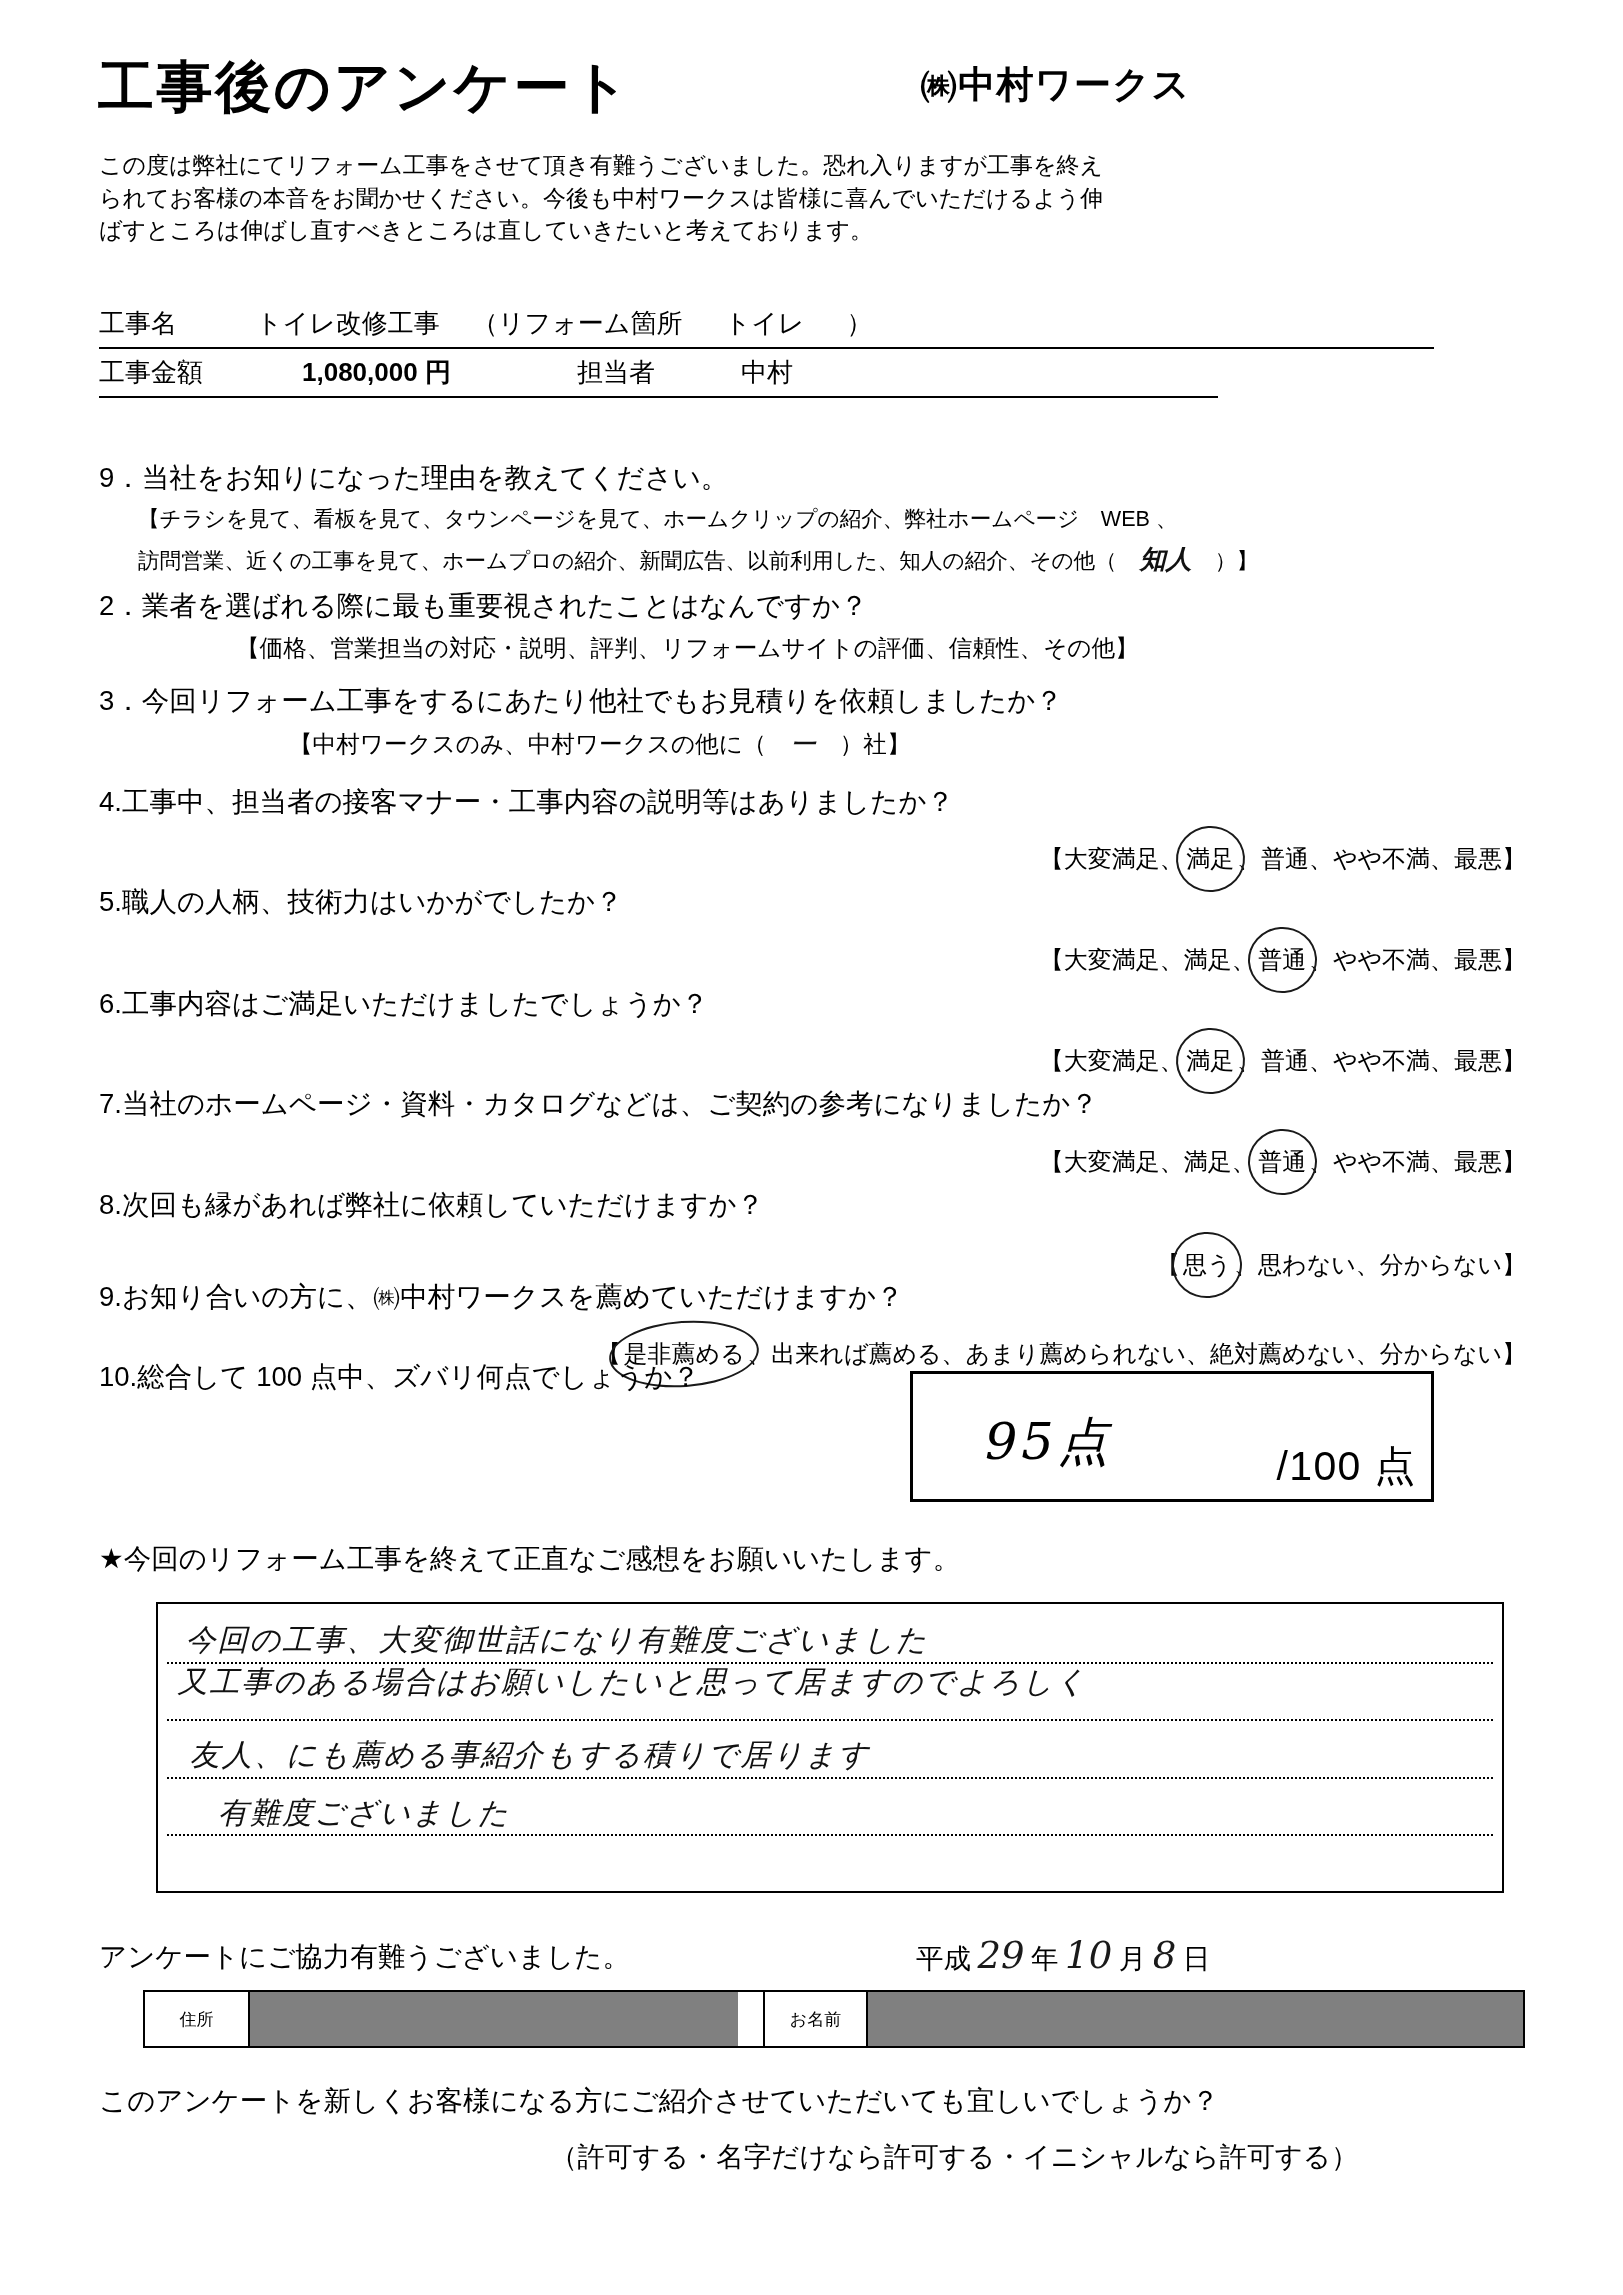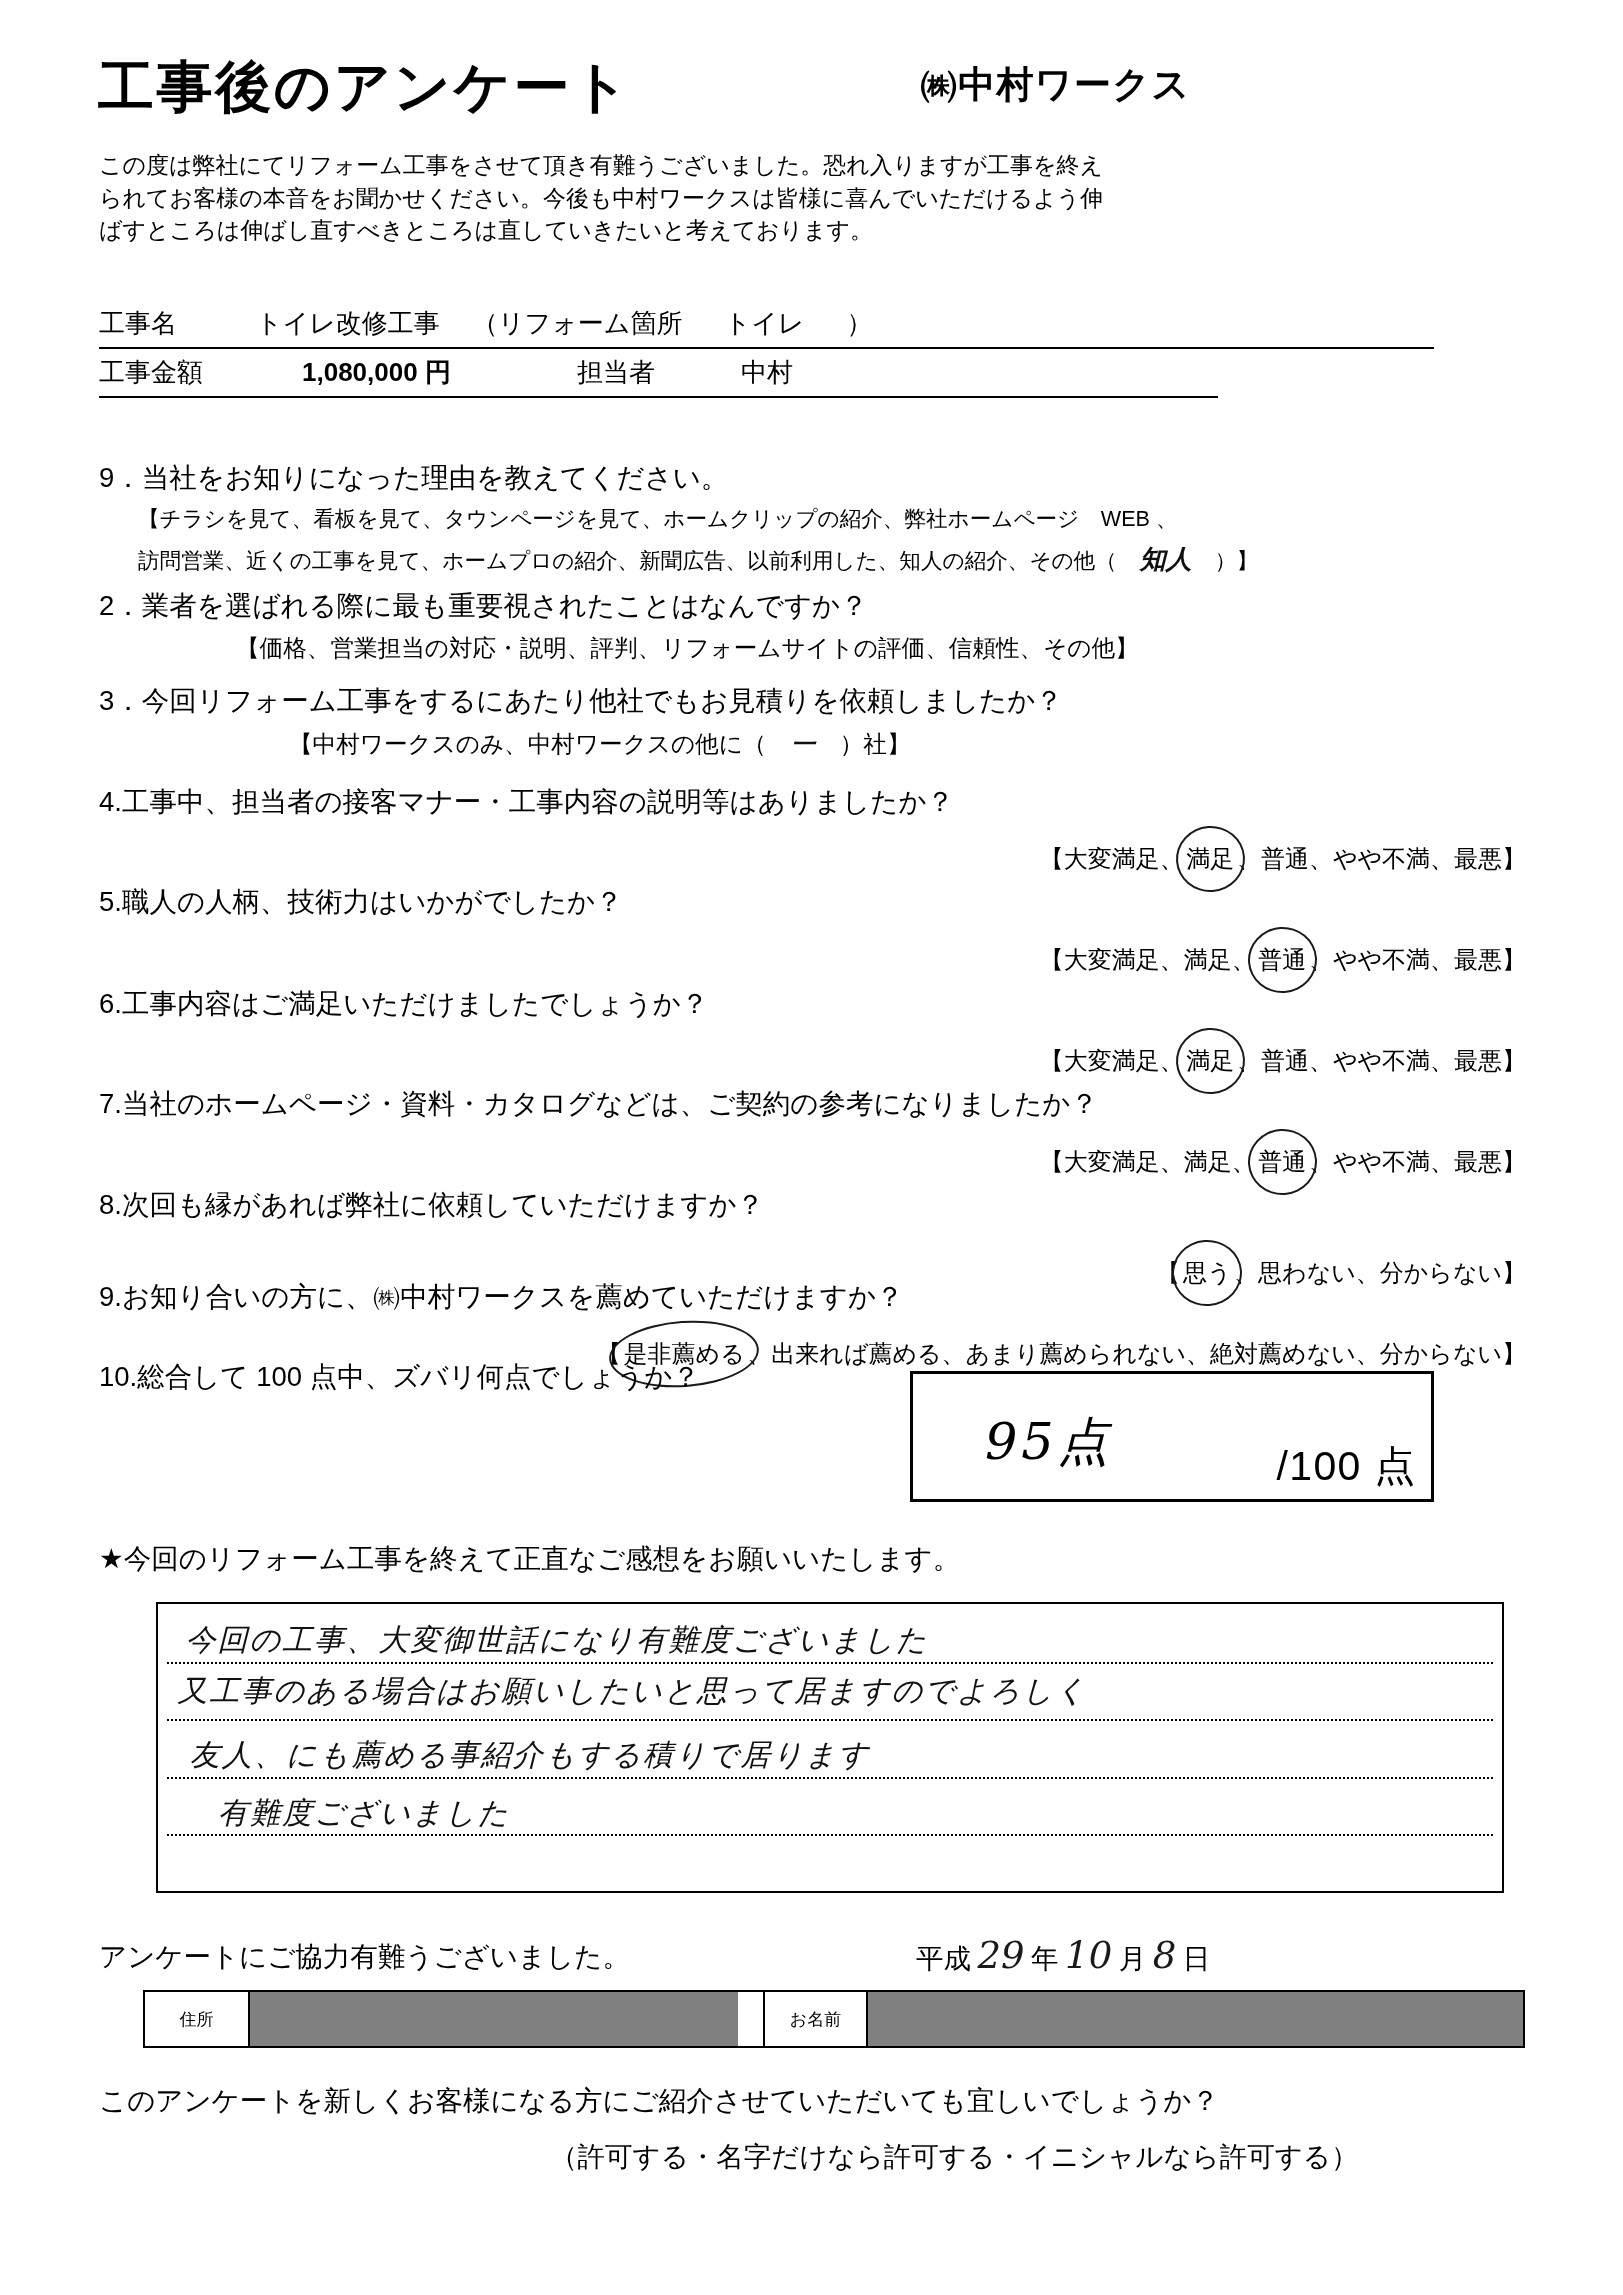--- a/index.html
+++ b/index.html
@@ -354,21 +354,21 @@
 
   <div class="q-block" style="top:1087px;">
     <div class="q-line">7.当社のホームページ・資料・カタログなどは、ご契約の参考になりましたか？</div>
     <div class="right-opts" style="margin-top:26px;">
       <span>【</span><span>大変満足、満足、</span><span class="circled">普通</span><span>、やや不満、最悪】</span>
     </div>
   </div>
 
   <div class="q-block" style="top:1188px;">
     <div class="q-line">8.次回も縁があれば弊社に依頼していただけますか？</div>
-    <div class="right-opts" style="margin-top:36px;">
+    <div class="right-opts" style="margin-top:28px;">
       <span>【</span><span class="circled">思う</span><span>、思わない、分からない】</span>
     </div>
   </div>
 
   <div class="q-block" style="top:1280px;">
     <div class="q-line">9.お知り合いの方に、㈱中村ワークスを薦めていただけますか？</div>
     <div class="right-opts" style="margin-top:25px;">
       <span>【</span><span class="circled wide">是非薦める</span><span>、出来れば薦める、あまり薦められない、絶対薦めない、分からない】</span>
     </div>
   </div>
@@ -387,21 +387,21 @@
   <div class="comment-head">★今回のリフォーム工事を終えて正直なご感想をお願いいたします。</div>
 
   <div class="comment-box">
     <div class="comment-lines">
       <div class="dotline" style="top:58px;"></div>
       <div class="dotline" style="top:115px;"></div>
       <div class="dotline" style="top:173px;"></div>
       <div class="dotline" style="top:230px;"></div>
     </div>
     <div class="cmt-text" style="left:27.5px; top:15.7px;">今回の工事、大変御世話になり有難度ございました</div>
-    <div class="cmt-text" style="left:19.6px; top:67px;">又工事のある場合はお願いしたいと思って居ますのでよろしく</div>
+    <div class="cmt-text" style="left:19.6px; top:58px;">又工事のある場合はお願いしたいと思って居ますのでよろしく</div>
     <div class="cmt-text" style="left:32px; top:131px;">友人、にも薦める事紹介もする積りで居ります</div>
     <div class="cmt-text" style="left:60px; top:189px;">有難度ございました</div>
   </div>
 
   <div class="thanks">アンケートにご協力有難うございました。</div>
 
   <div class="date-line">
     <span>平成</span><span class="date-num hand-ink">29</span><span>年</span><span class="date-num hand-ink">10</span><span>月</span><span class="date-num hand-ink">8</span><span>日</span>
   </div>
 

